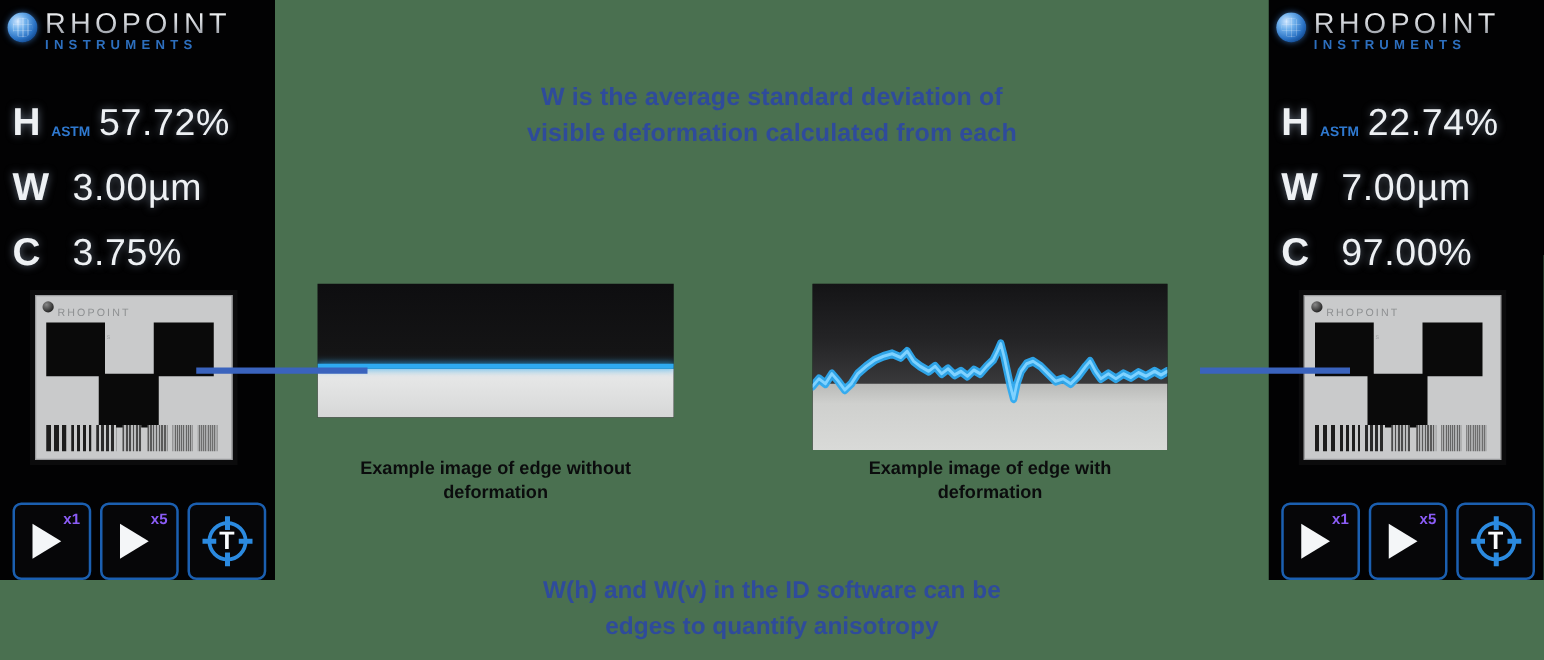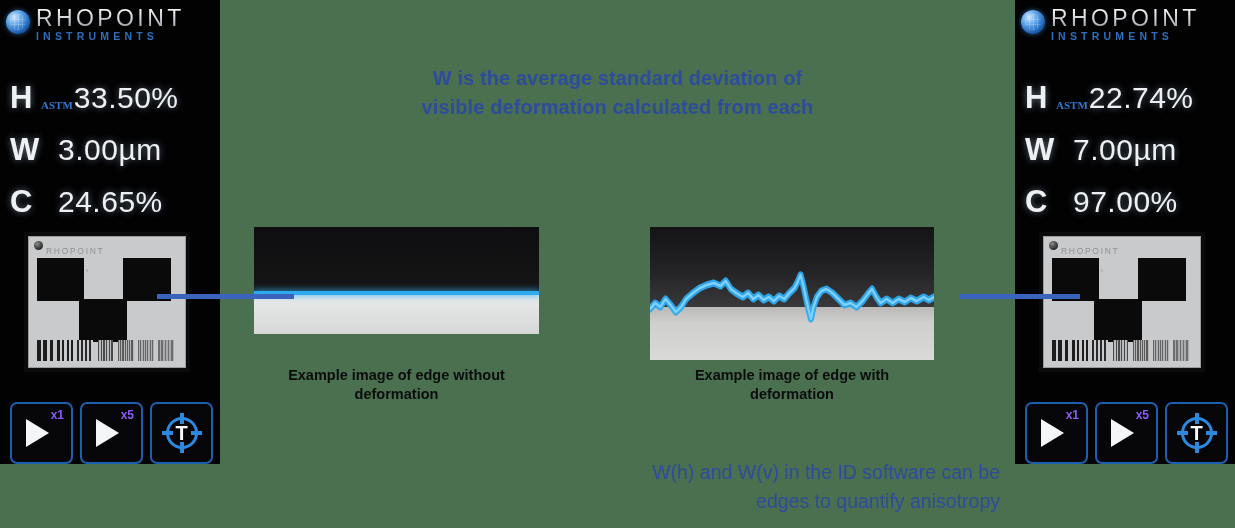--- a/index.html
+++ b/index.html
@@ -53,22 +53,22 @@
     display: flex; align-items: baseline;
     height: 52px; color: #eef1f4;
     text-shadow: 0 0 7px rgba(190,210,235,.5);
   }
   .rd-sym {
     font-size: 31px; font-weight: 700; width: 34px; flex: none;
     letter-spacing: 0;
   }
   .rd-sub {
     font-size: 11px; font-weight: 700; color: #2f79d0;
-    margin-left: -3px; margin-right: 1px; text-shadow: none;
-    position: relative; top: 1px; font-family: Liberation Serif, serif;
+    margin-left: -3px; margin-right: 7px; text-shadow: none;
+    position: relative; top: 1px;
   }
   .rd-val { font-size: 30px; font-weight: 400; letter-spacing: .5px; }
   .rd-pad { width: 14px; flex: none; }
 
   
   .card-photo {
     position: absolute; left: 24px; top: 232px;
     width: 166px; height: 140px;
     background: #0b0b0c;
     padding: 4px;
@@ -140,22 +140,22 @@
 
   
   .caption-top {
     position: absolute; left: 235px; width: 765px; top: 64px;
     text-align: center; color: #2f4b9b;
     font-size: 20px; font-weight: 700; line-height: 29px;
     letter-spacing: .1px;
   }
   .caption-bottom {
     position: absolute; left: 235px; width: 765px; top: 458px;
-    text-align: right; color: #2f4b9b;
-    font-size: 19.5px; font-weight: 400; line-height: 29px;
+    text-align: center; color: #2f4b9b;
+    font-size: 19.5px; font-weight: 700; line-height: 29px;
   }
 
   
   .example { position: absolute; }
   #example-flat { left: 254px; top: 227px; width: 285px; height: 107px; }
   #example-def  { left: 650px; top: 227px; width: 284px; height: 133px; }
 
   .micro { position: relative; width: 100%; height: 100%; overflow: hidden; background: #0b0b0c; }
 
   
@@ -203,31 +203,31 @@
     <div class="logo-text">
       <div class="logo-main">RHOPOINT</div>
       <div class="logo-sub">INSTRUMENTS</div>
     </div>
   </div>
 
   <div class="readouts">
     <div class="readout">
       <span class="rd-sym">H</span>
       <span class="rd-sub">ASTM</span>
-      <span class="rd-val">33.50%</span>
+      <span class="rd-val">57.72%</span>
     </div>
     <div class="readout">
       <span class="rd-sym">W</span>
       <span class="rd-pad"></span>
       <span class="rd-val">3.00µm</span>
     </div>
     <div class="readout">
       <span class="rd-sym">C</span>
       <span class="rd-pad"></span>
-      <span class="rd-val">24.65%</span>
+      <span class="rd-val">3.75%</span>
     </div>
   </div>
 
   <div class="card-photo">
     <div class="card-inner">
       <div class="card-logo">
         <span class="card-logo-dot"></span>
         <span>
           <span class="card-logo-t1">RHOPOINT</span><br>
           <span class="card-logo-t2">INSTRUMENTS</span>

